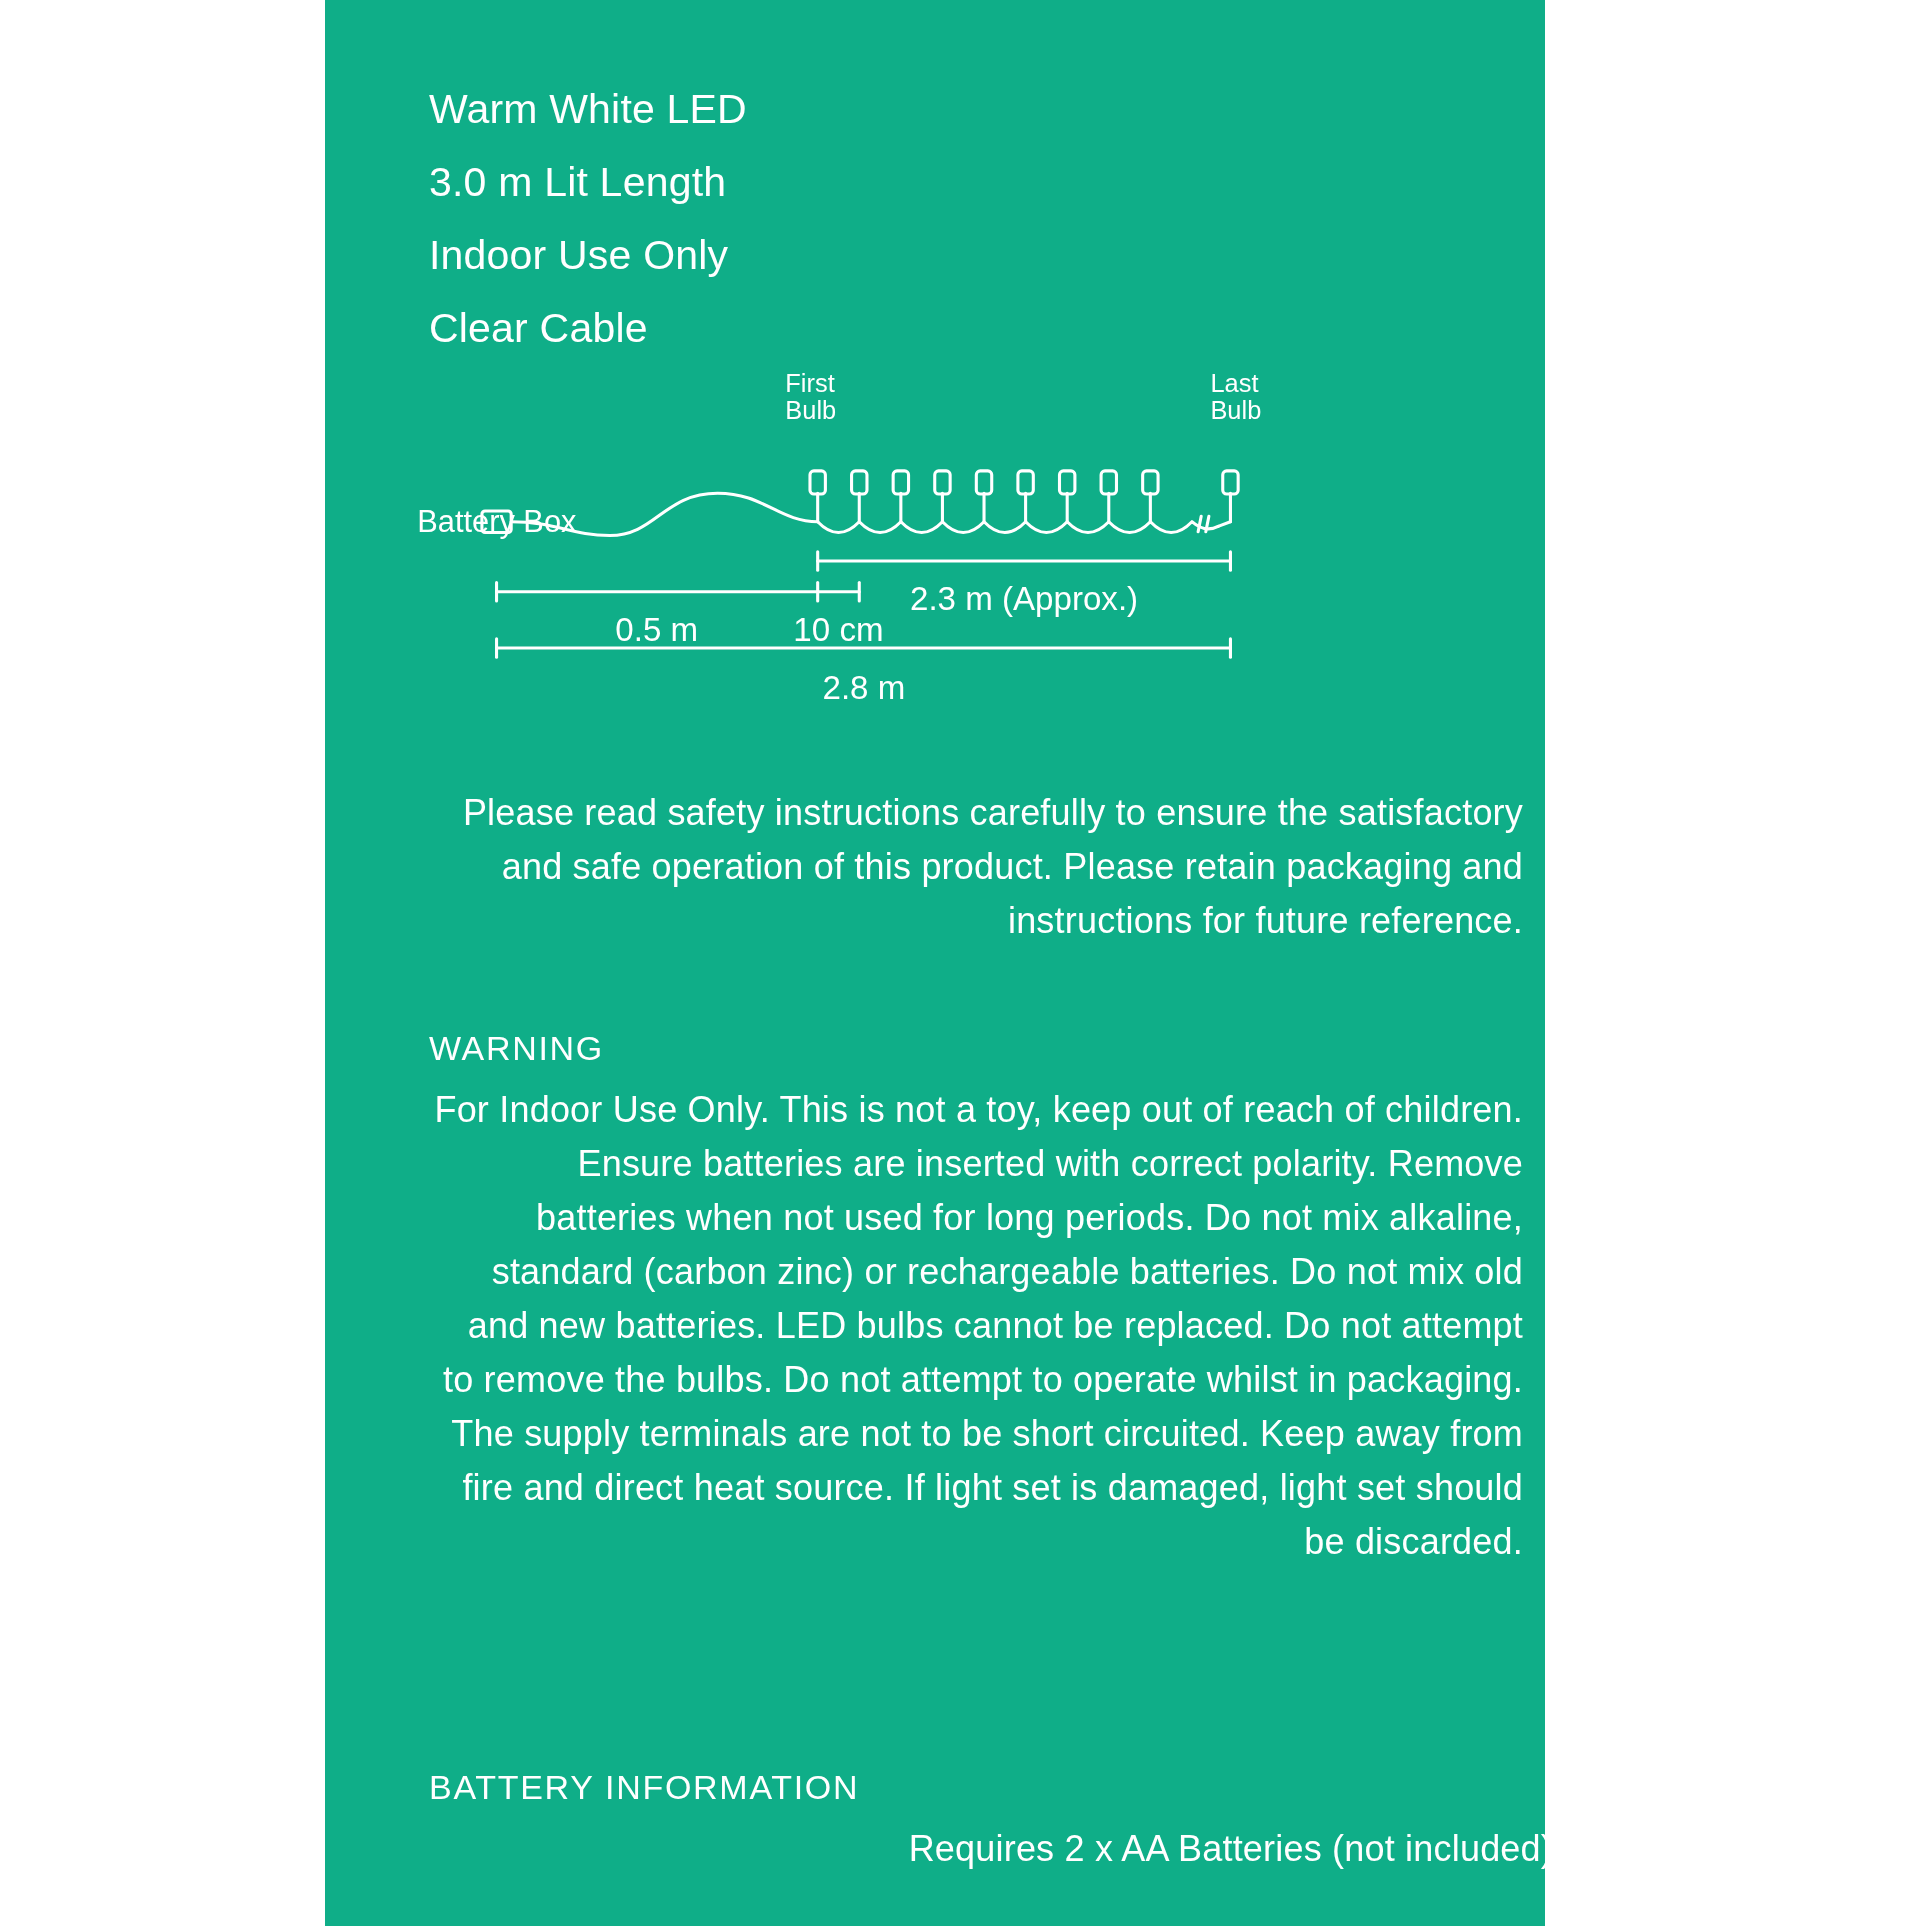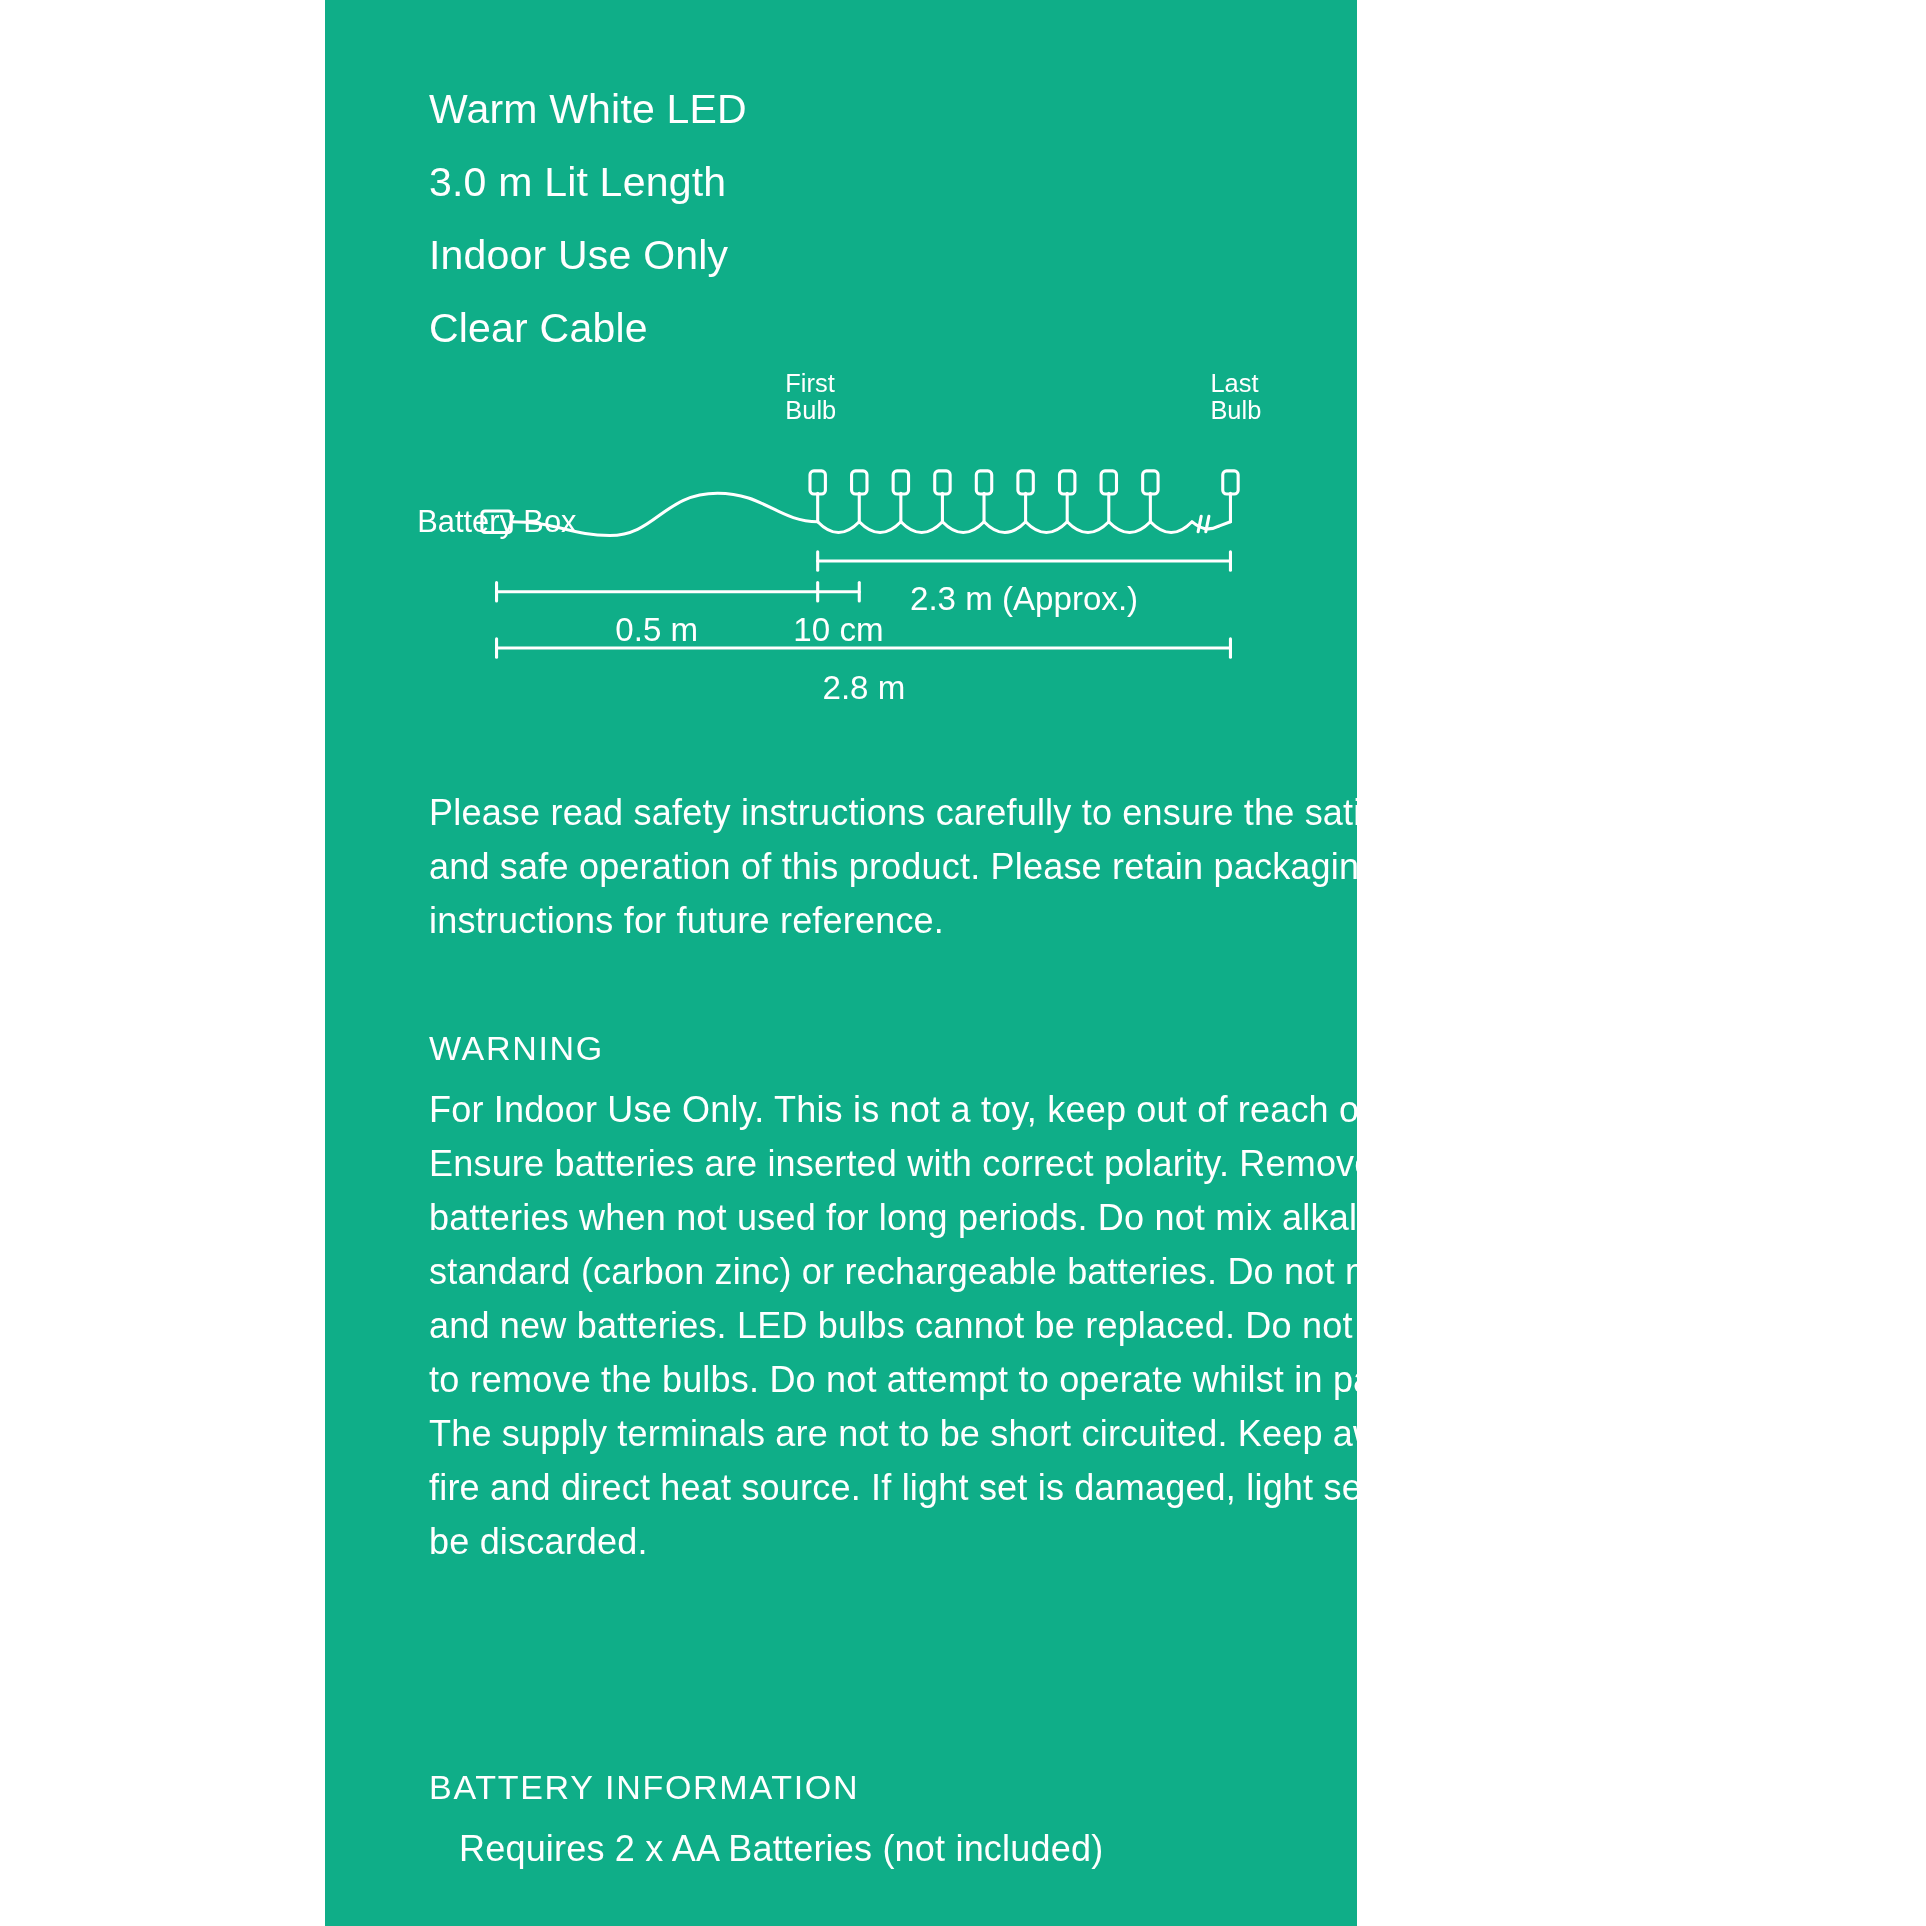--- a/index.html
+++ b/index.html
@@ -10,21 +10,21 @@
   body {
     width: 1926px;
     height: 1926px;
     font-family: "Liberation Sans", sans-serif;
     overflow: hidden;
   }
   .page {
     position: absolute;
     left: 325px;
     top: 0;
-    width: 1032px;
+    width: 1220px;
     height: 1926px;
     background: #0fae88;
     color: #ffffff;
     box-sizing: border-box;
   }
   .specs {
     position: absolute;
     left: 104px;
     top: 73px;
     width: 1002px;
@@ -50,20 +50,21 @@
   }
 
   
   .paragraph {
     position: absolute;
     left: 104px;
     width: 1094px;
     font-size: 36px;
     line-height: 54px;
     letter-spacing: 0.2px;
+    text-align: right;
   }
   #intro-paragraph { top: 786px; }
 
   .section-heading {
     position: absolute;
     left: 104px;
     font-size: 34px;
     font-weight: 400;
     letter-spacing: 1.7px;
   }

